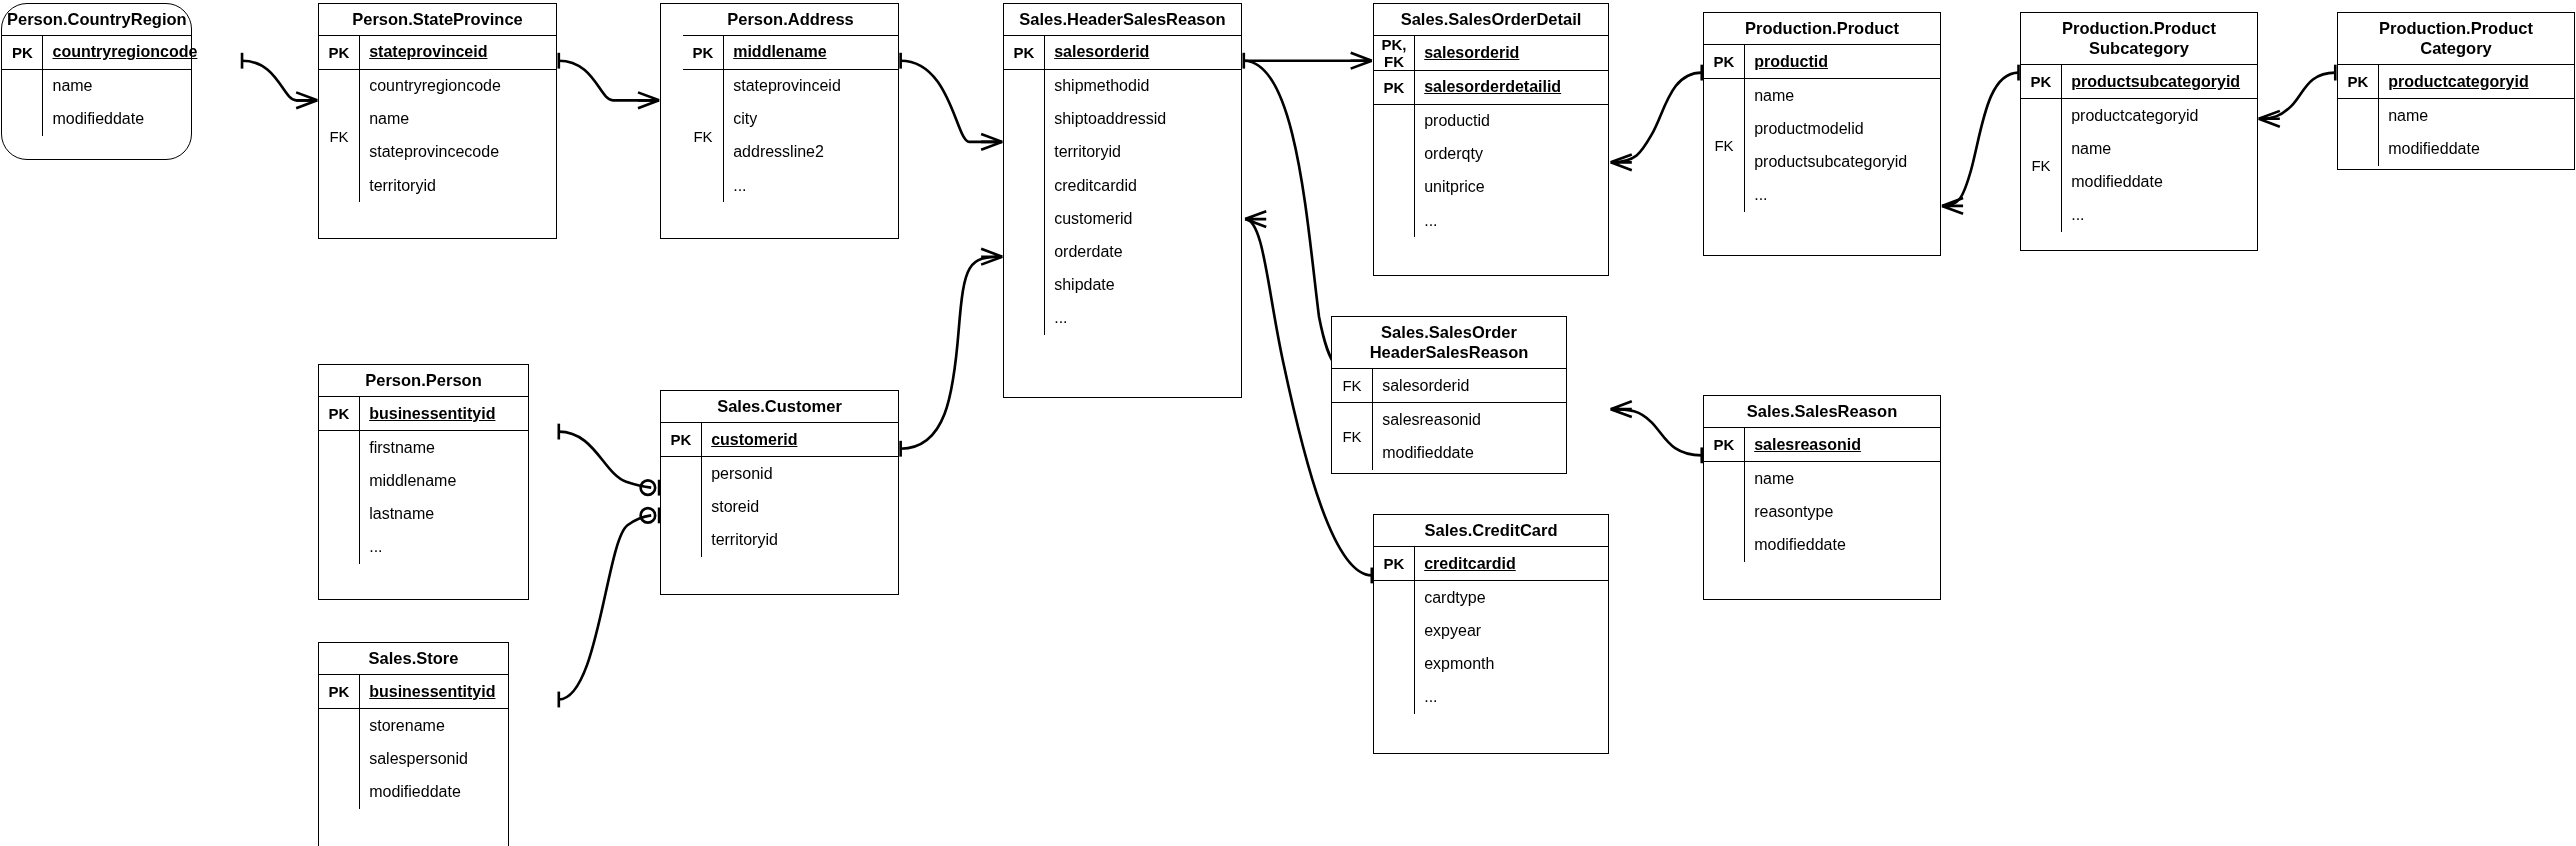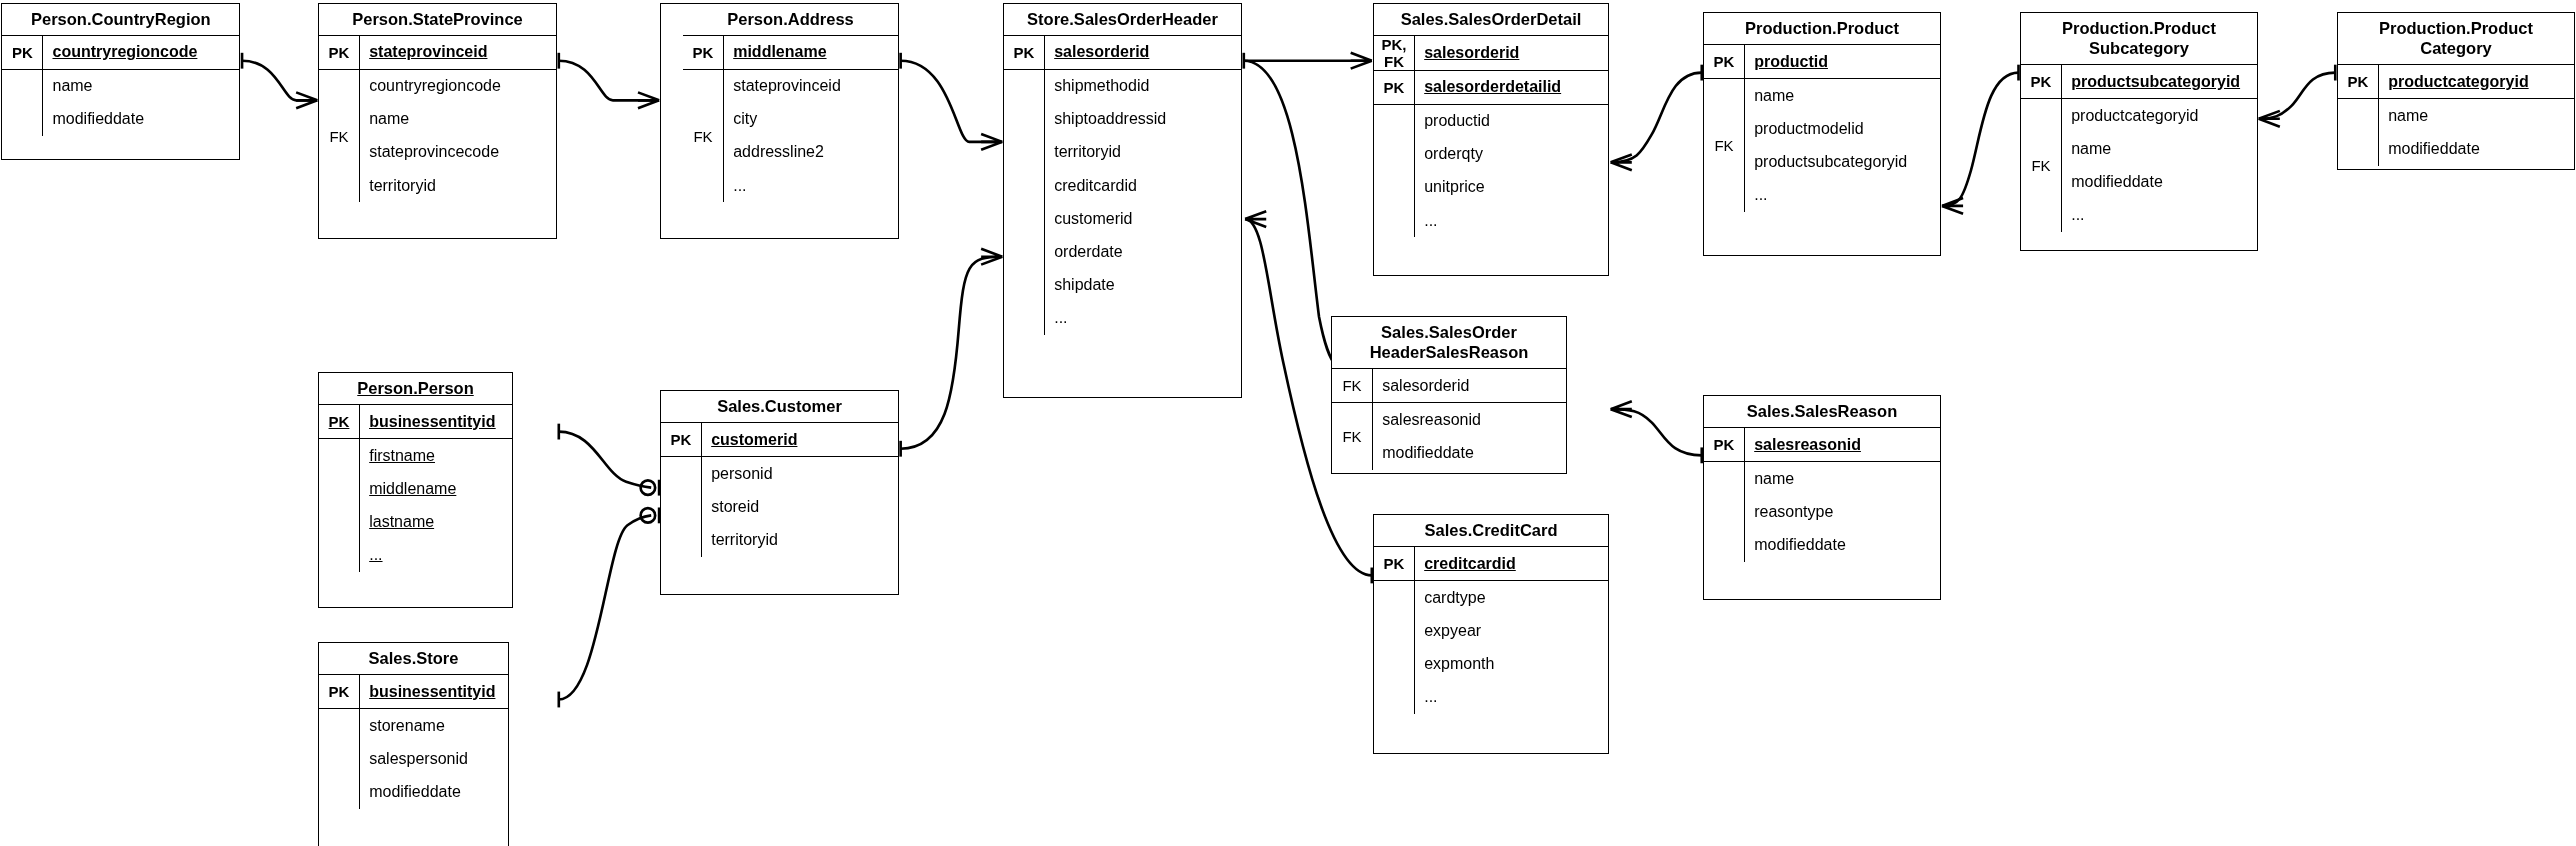--- a/index.html
+++ b/index.html
@@ -176,21 +176,21 @@
       <g>
         <path d="M 2578,690 C 2530,690 2522,660 2502,640 C 2484,622 2470,620 2440,620"></path>
         <path d="M 2578,678 L 2578,702"></path>
         <path d="M 2440,620 L 2472,608 M 2440,620 L 2472,620 M 2440,620 L 2472,632"></path>
       </g>
 
     </g>
   </svg>
 
   <div id="entities">
-      <div class="entity" style="left: 1.3px; top: 2.6px; width: 239px; height: 157px;">
+      <div class="entity" style="left: 1.3px; top: 2.6px; width: 191px; height: 157px; border-radius: 26px;">
         <div class="entity-title">Person.CountryRegion</div>
         <div style="display: flex; flex-direction: column; flex: 1 1 auto;">
           <div class="section" style="flex: 1 1 auto;">
             <div class="keycol">PK</div>
             <div class="fieldcol">
               <div class="field pk">countryregioncode</div>
             </div>
           </div>
           <div class="section" style="flex: 2 1 auto;">
             <div class="keycol"></div>
@@ -235,21 +235,21 @@
             <div class="fieldcol">
               <div class="field">stateprovinceid</div>
               <div class="field">city</div>
               <div class="field">addressline2</div>
               <div class="field">...</div>
             </div>
           </div>
         </div>
       </div>
       <div class="entity" style="left: 1003px; top: 2.6px; width: 239px; height: 395px;">
-        <div class="entity-title">Store.SalesOrderHeader</div>
+        <div class="entity-title">Sales.HeaderSalesReason</div>
         <div style="display: flex; flex-direction: column; flex: 1 1 auto;">
           <div class="section" style="flex: 1 1 auto;">
             <div class="keycol">PK</div>
             <div class="fieldcol">
               <div class="field pk">salesorderid</div>
             </div>
           </div>
           <div class="section" style="flex: 8 1 auto;">
             <div class="keycol"></div>
             <div class="fieldcol">
@@ -345,21 +345,21 @@
           </div>
           <div class="section" style="flex: 2 1 auto;">
             <div class="keycol"></div>
             <div class="fieldcol">
               <div class="field">name</div>
               <div class="field">modifieddate</div>
             </div>
           </div>
         </div>
       </div>
-      <div class="entity" style="left: 318px; top: 372px; width: 195px; height: 236px; text-decoration: underline;">
+      <div class="entity" style="left: 318px; top: 364px; width: 211px; height: 236px;">
         <div class="entity-title">Person.Person</div>
         <div style="display: flex; flex-direction: column; flex: 1 1 auto;">
           <div class="section" style="flex: 1 1 auto;">
             <div class="keycol">PK</div>
             <div class="fieldcol">
               <div class="field pk">businessentityid</div>
             </div>
           </div>
           <div class="section" style="flex: 4 1 auto;">
             <div class="keycol"></div>

